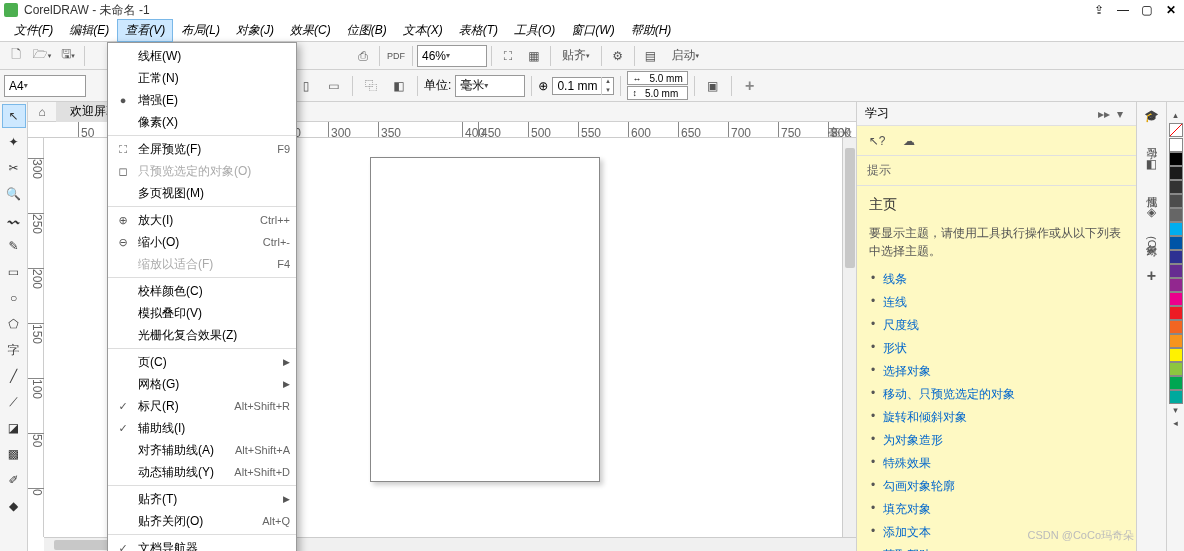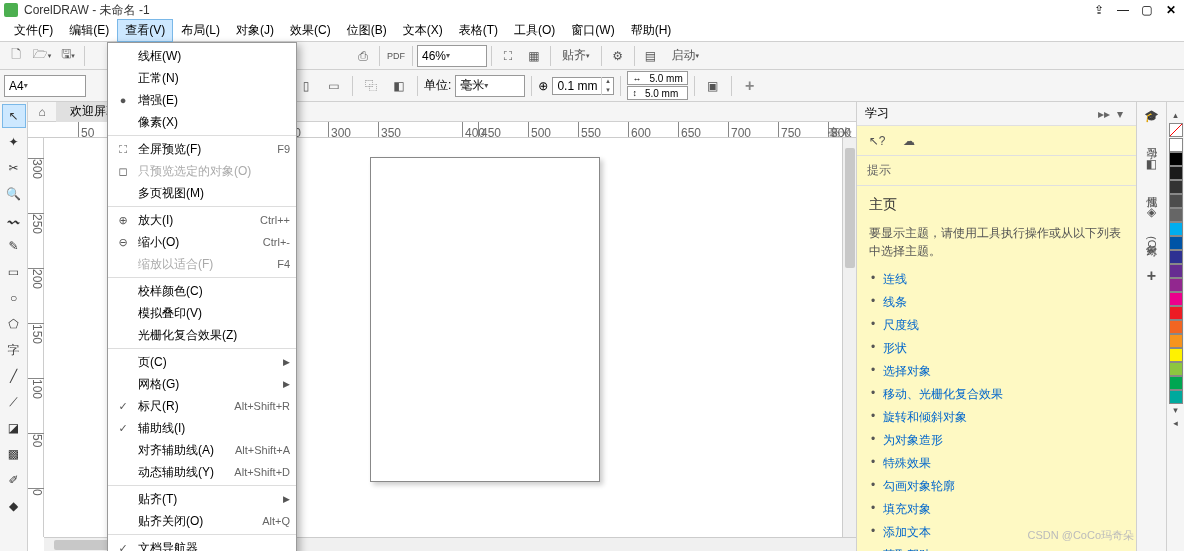--- a/index.html
+++ b/index.html
@@ -2,21 +2,21 @@
 <html><head>
 <meta charset="utf-8">
 <style>
 * { margin: 0; padding: 0; box-sizing: border-box; font-family: "Microsoft YaHei", Arial, sans-serif; font-size: 12px; }
 body { background: #f0f0f0; width: 1184px; height: 551px; overflow: hidden; position: relative; }
 .titlebar { height: 20px; background: #fff; display: flex; align-items: center; padding: 0 4px; }
 .titlebar .logo { width: 14px; height: 14px; background: #4caf50; border-radius: 2px; margin-right: 6px; }
 .titlebar .title { flex: 1; color: #333; }
 .titlebar .winbtn { width: 18px; height: 14px; margin-left: 6px; text-align: center; line-height: 14px; color: #000; cursor: pointer; }
 .menubar { height: 22px; background: #fff; display: flex; align-items: center; border-bottom: 1px solid #d0d0d0; padding-left: 6px; }
-.menubar .item { padding: 3px 8px; cursor: pointer; }
+.menubar .item { padding: 3px 8px; cursor: pointer; font-style: italic; }
 .menubar .item.active { background: #cde8ff; border: 1px solid #7ab8e8; padding: 2px 7px; }
 .toolbar1 { height: 28px; background: #f5f5f5; display: flex; align-items: center; border-bottom: 1px solid #d0d0d0; padding: 0 4px; gap: 2px; }
 .toolbar2 { height: 32px; background: #f5f5f5; display: flex; align-items: center; border-bottom: 1px solid #d0d0d0; padding: 0 4px; gap: 4px; }
 .tbtn { width: 24px; height: 24px; display: flex; align-items: center; justify-content: center; color: #555; cursor: pointer; border: 1px solid transparent; }
 .sep { width: 1px; height: 20px; background: #ccc; margin: 0 2px; }
 .combo { height: 22px; border: 1px solid #999; background: #fff; padding: 0 4px; display: flex; align-items: center; gap: 0; }
 .combo .arrow { font-size: 8px; color: #555; }
 .spinner { display: flex; align-items: center; border: 1px solid #999; background: #fff; height: 18px; }
 .spinner span { padding: 0 4px; }
 .spinner .sp { width: 12px; display: flex; flex-direction: column; }
@@ -243,26 +243,26 @@
     </div>
     <div class="sub">
       <div class="btn">↖?</div>
       <div class="btn">☁</div>
     </div>
     <div class="hint">提示</div>
     <div class="content">
       <h3>主页</h3>
       <p>要显示主题，请使用工具执行操作或从以下列表中选择主题。</p>
       <ul id="topics">
+          <li><a>线条</a></li>
           <li><a>连线</a></li>
-          <li><a>线条</a></li>
           <li><a>尺度线</a></li>
           <li><a>形状</a></li>
           <li><a>选择对象</a></li>
-          <li><a>移动、光栅化复合效果</a></li>
+          <li><a>移动、只预览选定的对象</a></li>
           <li><a>旋转和倾斜对象</a></li>
           <li><a>为对象造形</a></li>
           <li><a>特殊效果</a></li>
           <li><a>勾画对象轮廓</a></li>
           <li><a>填充对象</a></li>
           <li><a>添加文本</a></li>
           <li><a>获取帮助</a></li>
         </ul>
     </div>
   </div>

